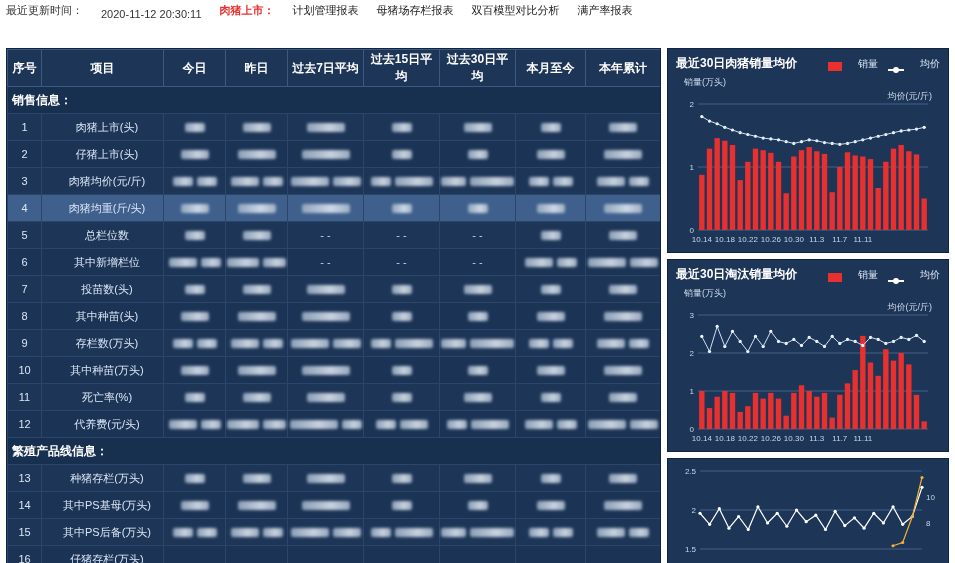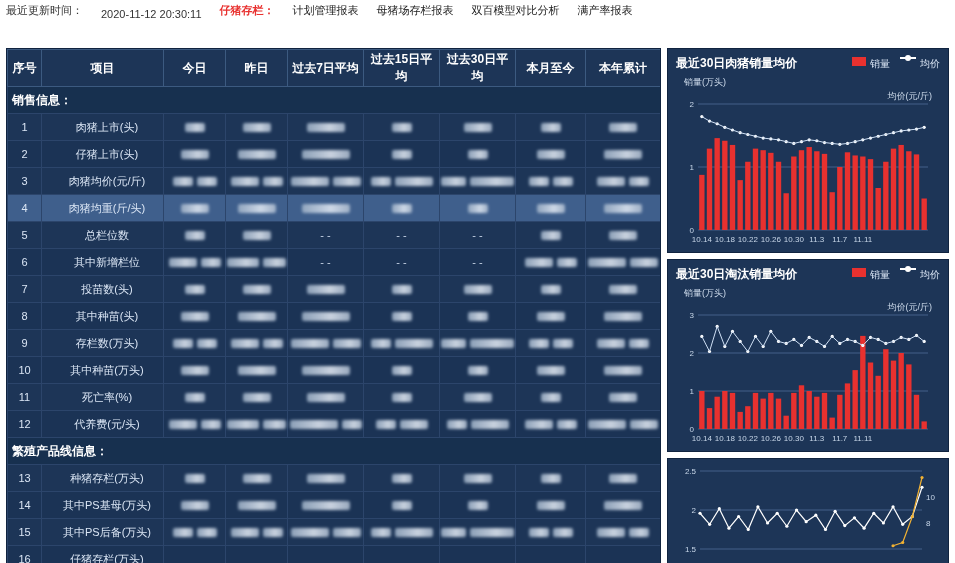--- a/index.html
+++ b/index.html
@@ -52,40 +52,40 @@
   .cellwrap{display:flex;align-items:center;justify-content:center;gap:4px;}
 
   
   .card{background:#1d3557;border:1px solid #10233f;box-sizing:border-box;padding:6px 8px;position:relative;}
   .card.c1{height:206px;}
   .card.c2{height:194px;}
   .card.c3{height:125px;}
   .card-head{display:flex;align-items:center;justify-content:space-between;}
   .card-title{color:#ffffff;font-size:12px;font-weight:bold;}
   .legend{display:flex;align-items:center;gap:10px;}
-  .legend-item{display:flex;align-items:flex-start;gap:4px;color:#dbe6f5;font-size:10px;}
+  .legend-item{display:flex;align-items:flex-end;gap:16px;color:#dbe6f5;font-size:10px;}
   .sw-bar{width:14px;height:9px;background:#e8312f;display:inline-block;}
   .sw-line{width:16px;height:2px;background:#ffffff;display:inline-block;position:relative;}
   .sw-line::after{content:"";position:absolute;left:5px;top:-2px;width:6px;height:6px;border-radius:50%;background:#ffffff;}
   .sw-dot{width:8px;height:8px;border-radius:50%;display:inline-block;}
   .axis-label{color:#cfdcec;font-size:9px;}
   .ax-left{position:absolute;left:8px;}
   .ax-right{position:absolute;right:8px;}
   svg{display:block;}
   .tick{fill:#c7d6e8;font-size:8px;font-family:"Liberation Sans",sans-serif;}
 </style>
 </head>
 <body>
 
 <div id="app">
 
   <div class="topbar">
     <span class="ts-label">最近更新时间：</span>
     <span class="ts-val">2020-11-12 20:30:11</span>
-    <span class="focus-label">仔猪存栏：</span>
+    <span class="focus-label">肉猪上市：</span>
     <span class="focus-link">计划管理报表</span>
     <span class="focus-link">母猪场存栏报表</span>
     <span class="focus-link">双百模型对比分析</span>
     <span class="focus-link">满产率报表</span>
   </div>
 
   <div class="content">
 
     <div class="left">
       <table class="grid">

